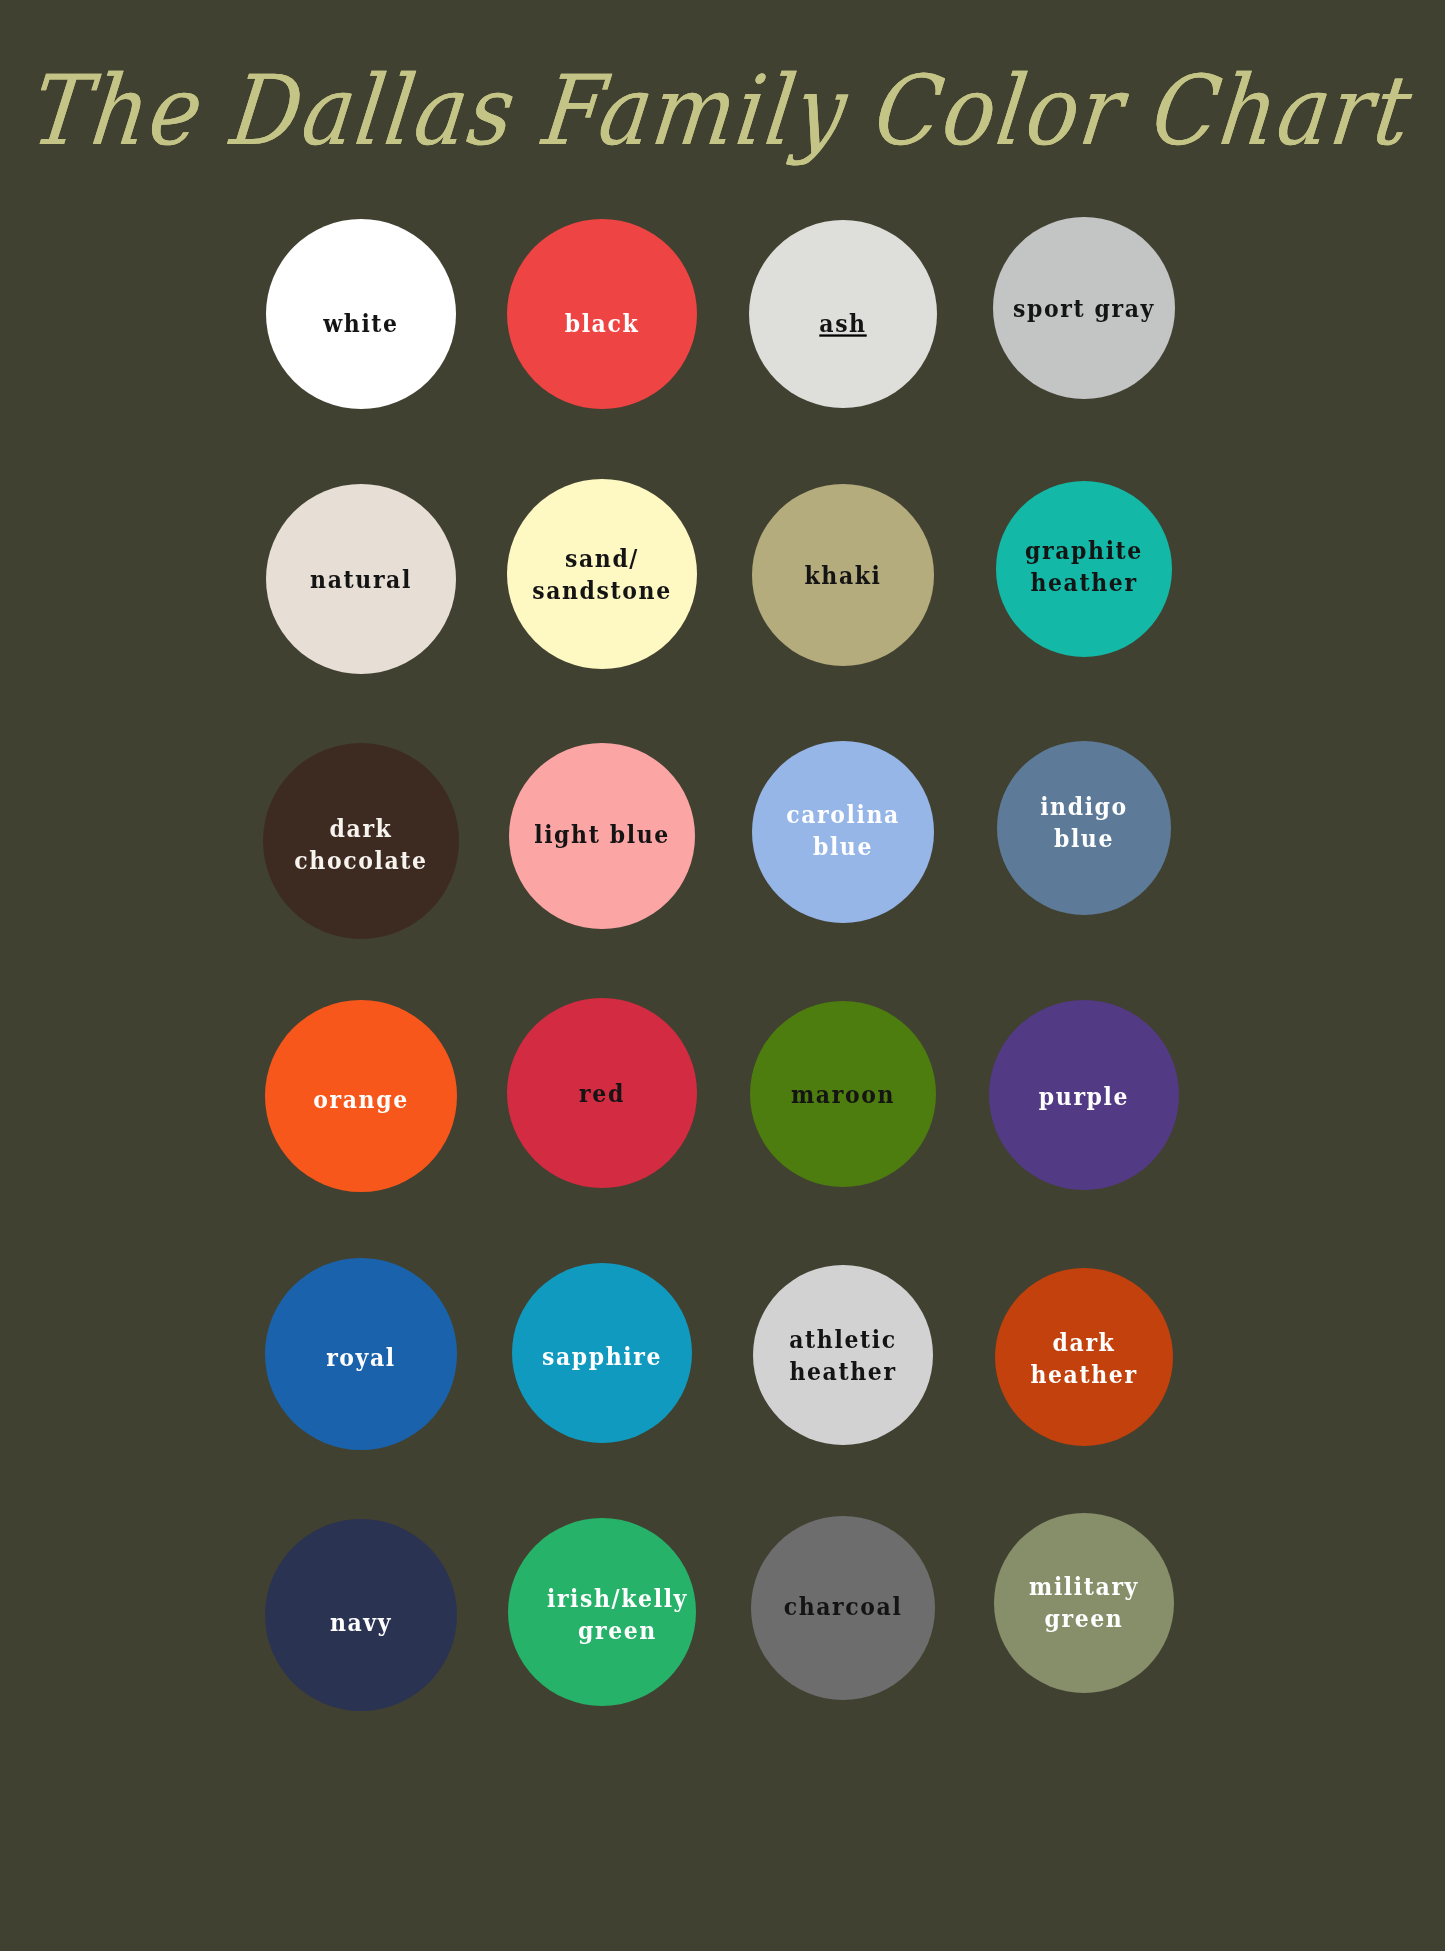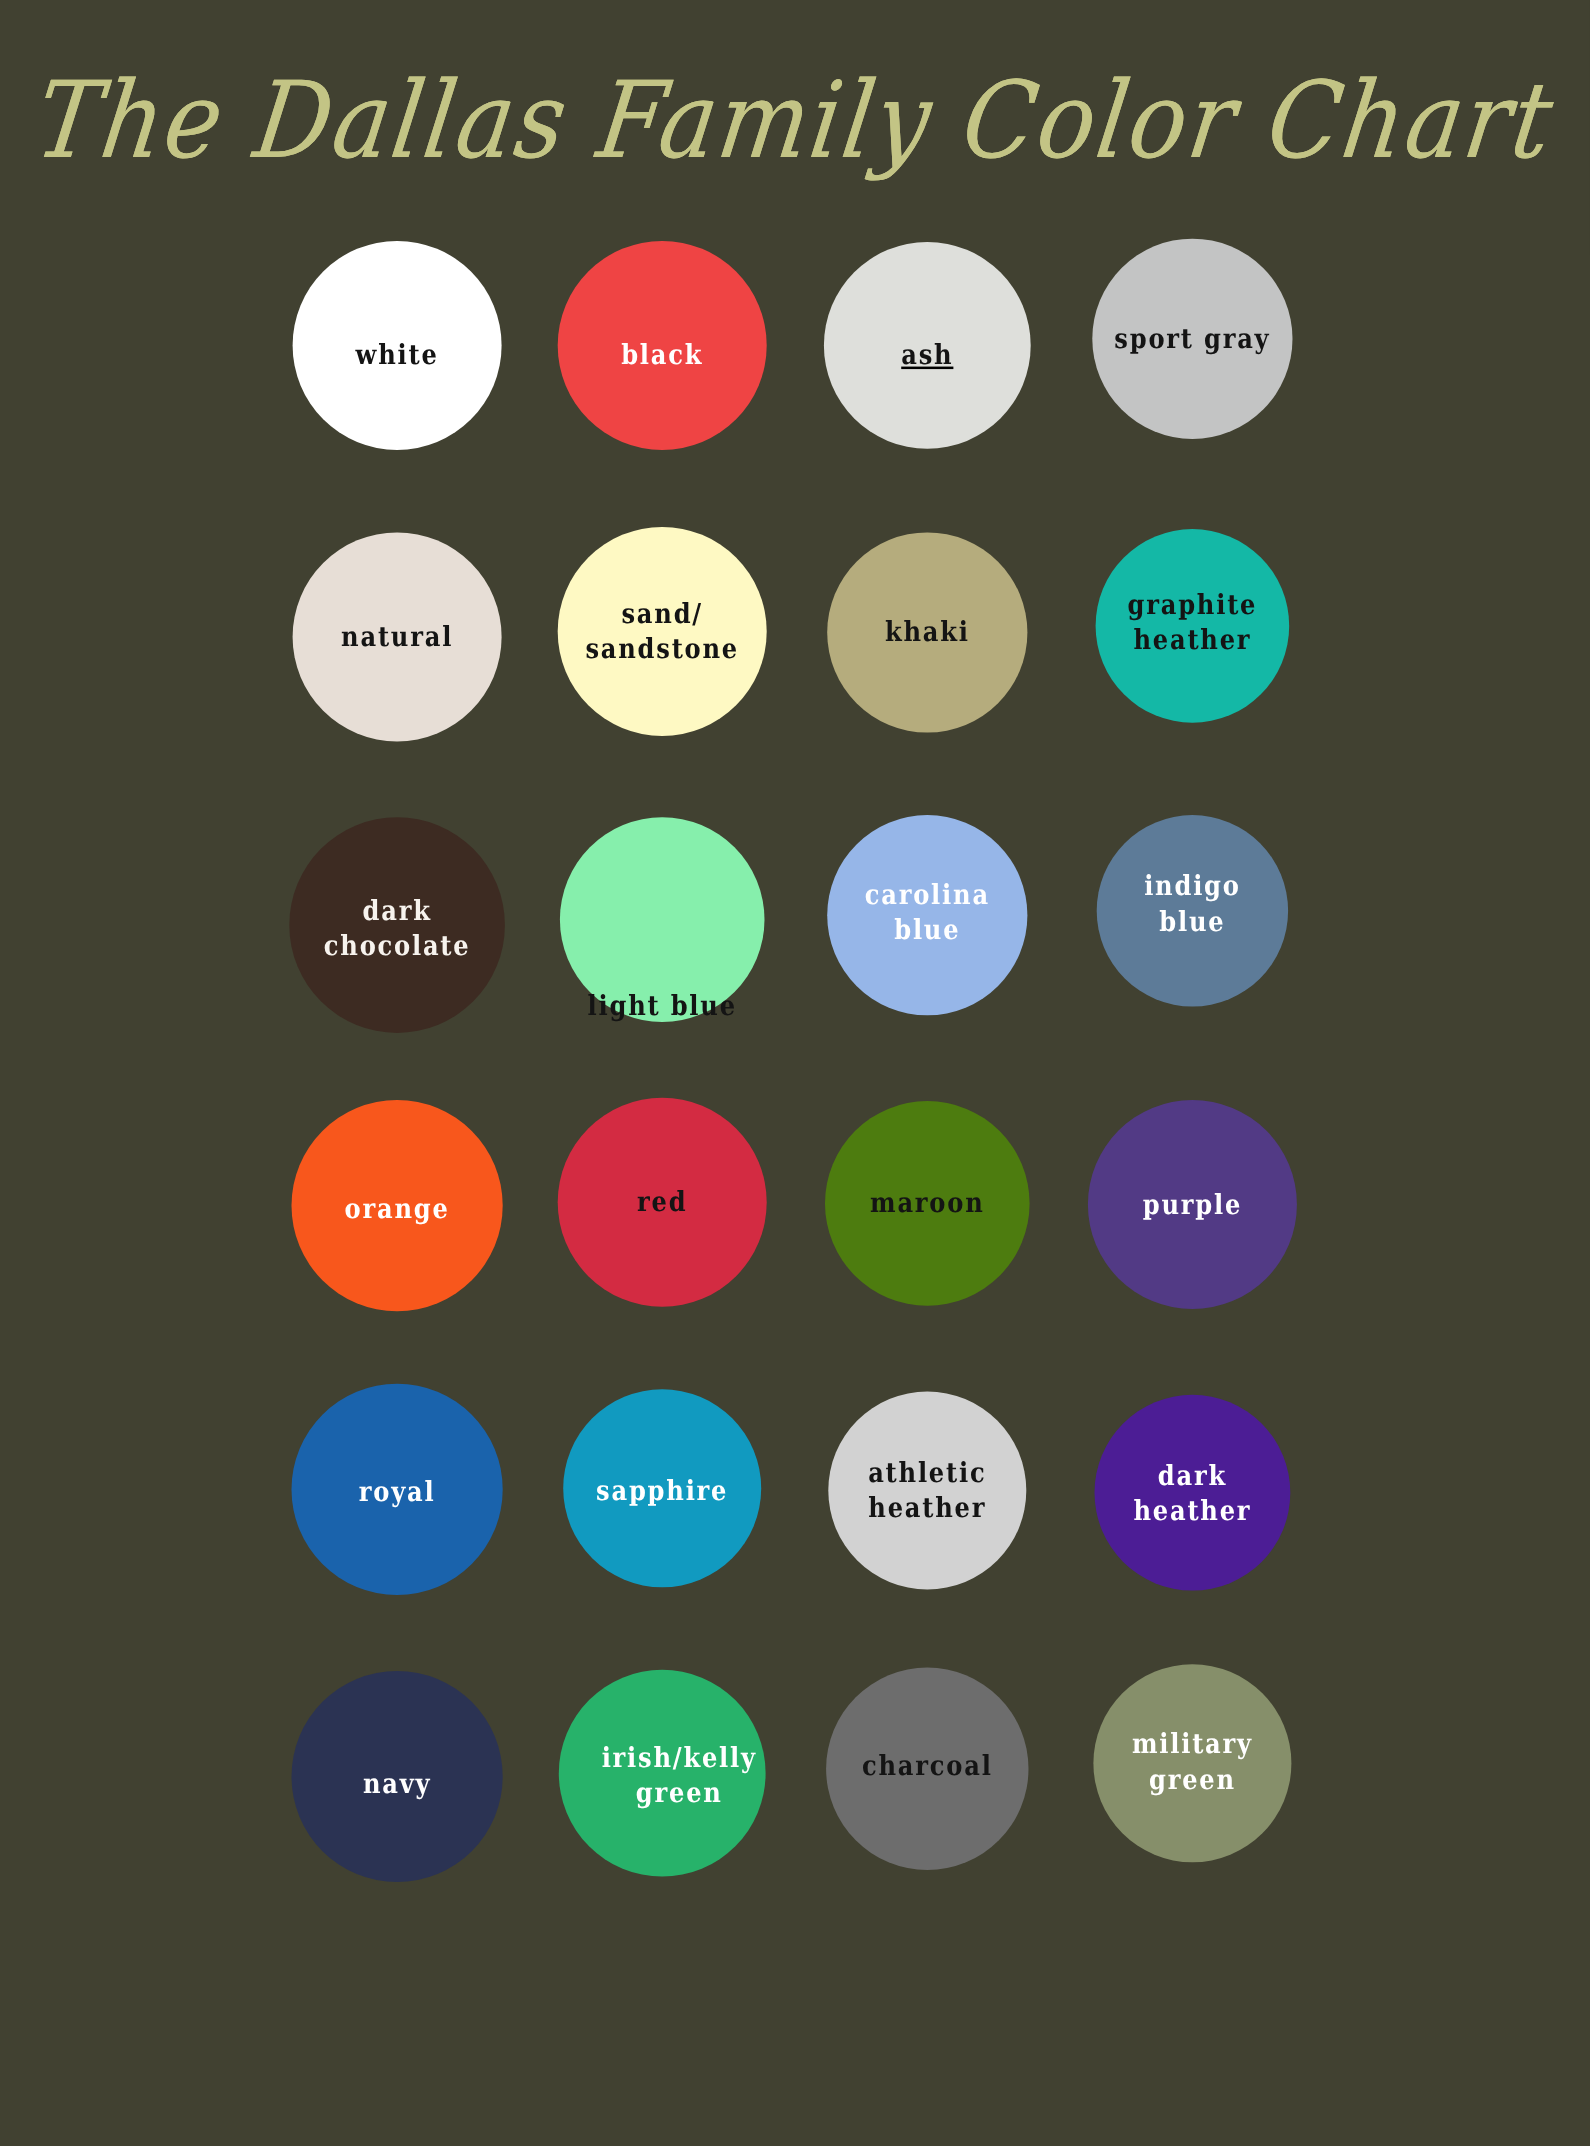--- a/index.html
+++ b/index.html
@@ -158,21 +158,21 @@
             </div>
           </div>
         </div>
         <div class="swatch-row">
           <div class="swatch-cell">
             <div class="swatch-dot" style="width: 196px; height: 196px; background: rgb(61, 43, 34); margin-top: 14px;">
               <span class="swatch-label" style="color: rgb(247, 243, 238); margin-top: 6px;">dark chocolate</span>
             </div>
           </div>
           <div class="swatch-cell">
-            <div class="swatch-dot" style="width: 186px; height: 186px; background: #86efac; margin-top: 4px; align-items: flex-end;">
+            <div class="swatch-dot" style="width: 186px; height: 186px; background: #fca5a5; margin-top: 4px;">
               <span class="swatch-label" style="color: rgb(20, 20, 20); margin-top: -4px;">light blue</span>
             </div>
           </div>
           <div class="swatch-cell">
             <div class="swatch-dot" style="width: 182px; height: 182px; background: rgb(150, 182, 232); margin-top: -4px;">
               <span class="swatch-label" style="color: rgb(255, 255, 255); margin-top: -4px;">carolina
 blue</span>
             </div>
           </div>
           <div class="swatch-cell">
@@ -215,21 +215,21 @@
               <span class="swatch-label" style="color: rgb(255, 255, 255); margin-top: 6px;">sapphire</span>
             </div>
           </div>
           <div class="swatch-cell">
             <div class="swatch-dot" style="width: 180px; height: 180px; background: rgb(210, 210, 210); margin-top: 2px; justify-content: center;">
               <span class="swatch-label" style="color: rgb(20, 20, 20); margin-top: 0px;">athletic
 heather</span>
             </div>
           </div>
           <div class="swatch-cell">
-            <div class="swatch-dot" style="width: 178px; height: 178px; background: #4c1d95; margin-top: 6px;">
+            <div class="swatch-dot" style="width: 178px; height: 178px; background: #c2410c; margin-top: 6px;">
               <span class="swatch-label" style="color: rgb(255, 255, 255); margin-top: 2px;">dark
 heather</span>
             </div>
           </div>
         </div>
         <div class="swatch-row">
           <div class="swatch-cell">
             <div class="swatch-dot" style="width: 192px; height: 192px; background: rgb(43, 51, 83); margin-top: 2px;">
               <span class="swatch-label" style="color: rgb(255, 255, 255); margin-top: 14px;">navy</span>
             </div>

